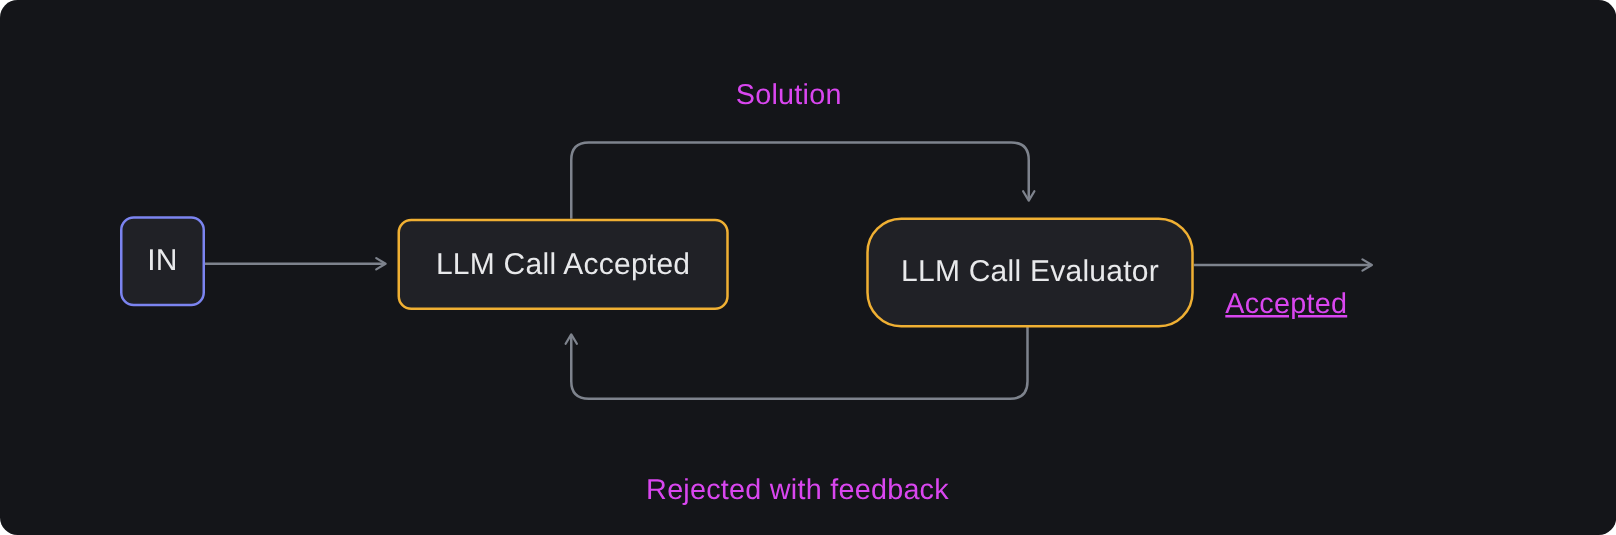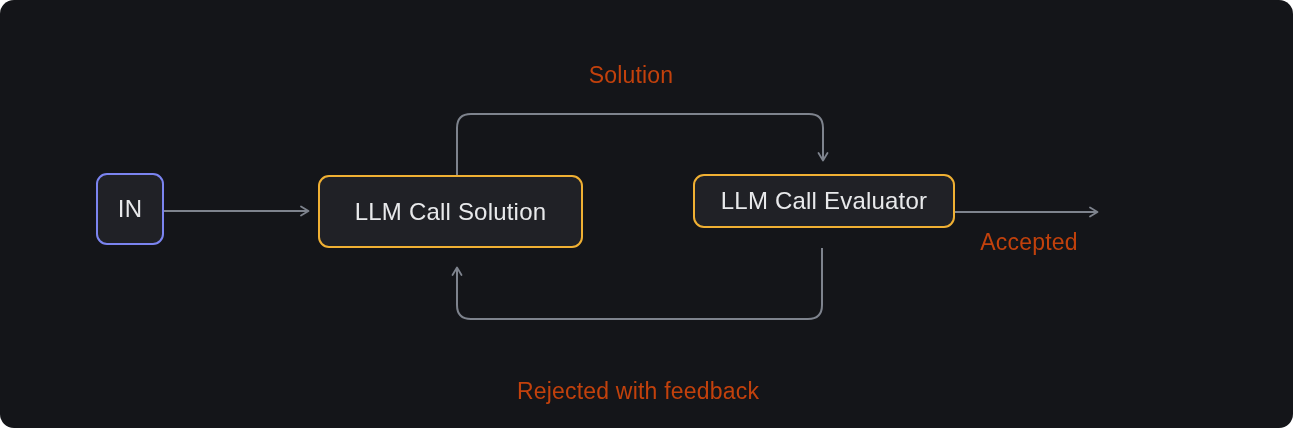--- a/index.html
+++ b/index.html
@@ -42,38 +42,39 @@
   .node-in {
     left: 80px; top: 173px; width: 68px; height: 72px;
     border-color: #7b84f0;
     margin-left: 16px;
   }
   .node-generator {
     left: 318px; top: 175px; width: 265px; height: 73px;
     border-color: #f0b033;
   }
   .node-evaluator {
-    left: 693px; top: 174px; width: 262px; height: 54px;
+    left: 693px; top: 174px; width: 262px; height: 88px;
     border-color: #f0b033;
+    border-radius: 28px;
   }
   .node-out {
     left: 1107px; top: 173px; width: 95px; height: 74px;
     border-color: #2cc35c;
   }
   .edge-label {
     position: absolute;
-    color: #c2410c;
+    color: #d946ef;
     font-size: 23px;
     letter-spacing: 0.2px;
     text-align: center;
     white-space: nowrap;
     transform: translateX(-50%);
   }
   .label-solution   { left: 631px; top: 62px; }
-  .label-accepted   { left: 1029px; top: 229px; }
+  .label-accepted   { left: 1029px; top: 229px; text-decoration: underline; }
   .label-rejected   { left: 638px; top: 350px; margin-top: 28px; }
 </style>
 </head>
 <body>
 
 <div class="panel">
 
   <svg class="connectors" viewBox="0 0 1293 428" xmlns="http://www.w3.org/2000/svg">
     <defs>
       <marker id="arrowhead" markerUnits="userSpaceOnUse" markerWidth="18" markerHeight="18" refX="9" refY="6" orient="auto">
@@ -88,21 +89,21 @@
     <path d="M 822 248 L 822 305 Q 822 319 808 319 L 471 319 Q 457 319 457 305 L 457 268" fill="none" stroke="#7e838d" stroke-width="2" marker-end="url(#arrowhead)"></path>
 
     <path d="M 955 212 L 1097 212" fill="none" stroke="#7e838d" stroke-width="2" marker-end="url(#arrowhead)"></path>
   </svg>
 
   <div class="node node-in">
     <span>IN</span>
   </div>
 
   <div class="node node-generator">
-    <span>LLM Call Solution</span>
+    <span>LLM Call Accepted</span>
   </div>
 
   <div class="node node-evaluator">
     <span>LLM Call Evaluator</span>
   </div>
 
 
   <div class="edge-label label-solution">Solution</div>
 
   <div class="edge-label label-accepted">Accepted</div>

